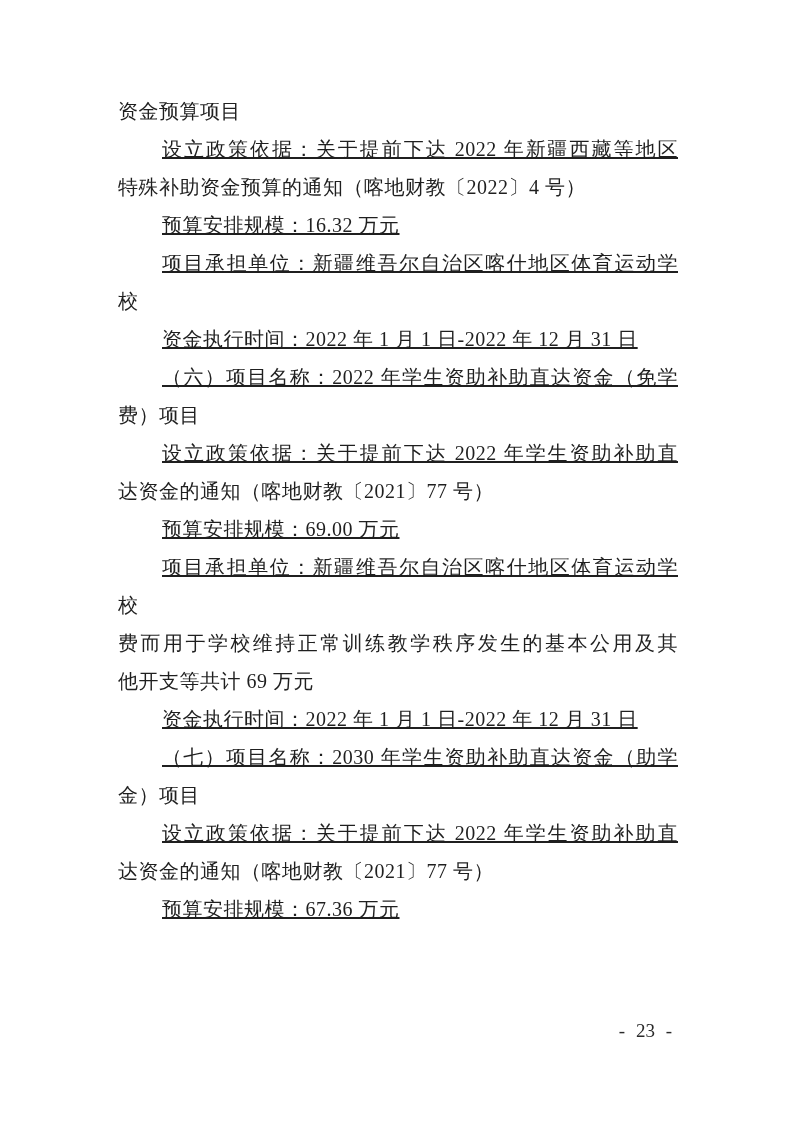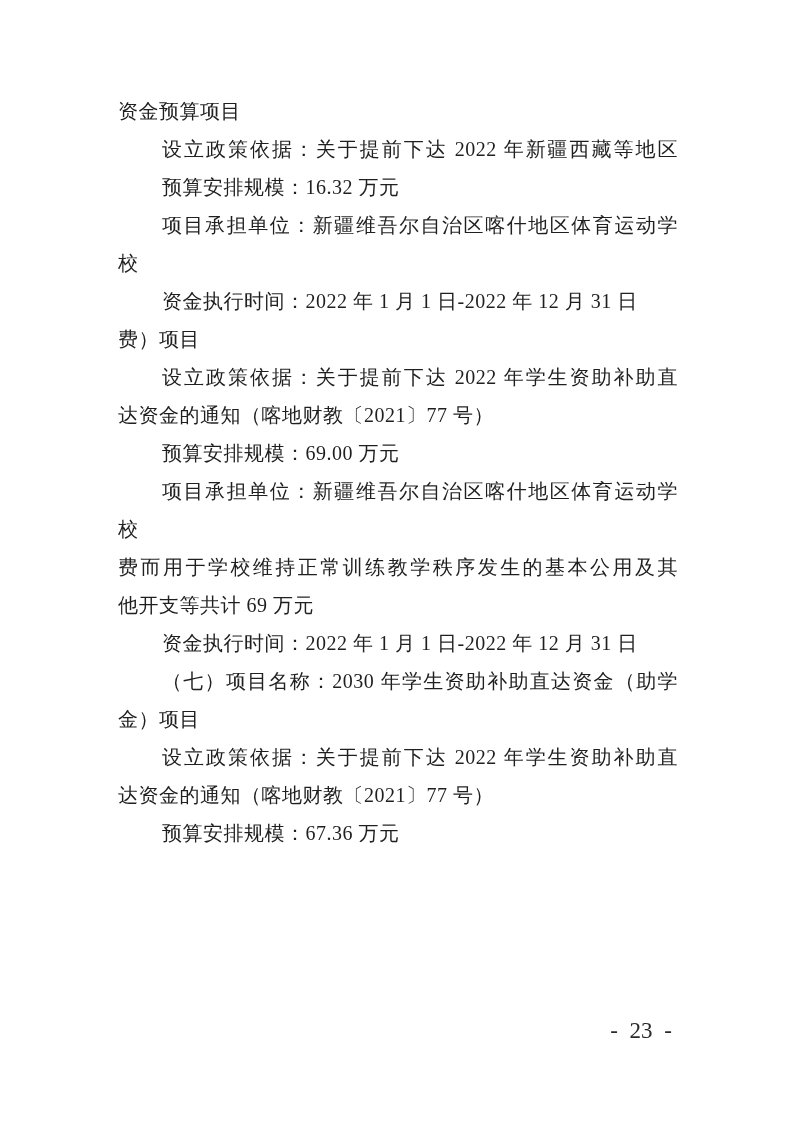--- a/index.html
+++ b/index.html
@@ -24,47 +24,50 @@
     font-size: 20px;
     line-height: 38px;
   }
   .line {
     height: 38px;
     white-space: nowrap;
     letter-spacing: 0.5px;
   }
   .line.indent {
     padding-left: 44px;
+    text-decoration: underline;
   }
   .line.stretch {
     white-space: normal;
     text-align: justify;
     text-align-last: justify;
   }
   .footer {
     position: absolute;
     top: 1020px;
     right: 121px;
-    font-size: 23px;
+    font-size: 19px;
     line-height: 22px;
     word-spacing: 6px;
     color: #2a2a2a;
   }
 </style>
 </head>
 <body>
 
 <div class="page">
   <div class="content">
     <div class="line">资金预算项目</div>
     <div class="line indent stretch">设立政策依据：关于提前下达 2022 年新疆西藏等地区</div>
+    <div class="line">特殊补助资金预算的通知（喀地财教〔2022〕4 号）</div>
     <div class="line indent">预算安排规模：16.32 万元</div>
     <div class="line indent stretch">项目承担单位：新疆维吾尔自治区喀什地区体育运动学</div>
     <div class="line">校</div>
     <div class="line indent">资金执行时间：2022 年 1 月 1 日-2022 年 12 月 31 日</div>
+    <div class="line indent stretch">（六）项目名称：2022 年学生资助补助直达资金（免学</div>
     <div class="line">费）项目</div>
     <div class="line indent stretch">设立政策依据：关于提前下达 2022 年学生资助补助直</div>
     <div class="line">达资金的通知（喀地财教〔2021〕77 号）</div>
     <div class="line indent">预算安排规模：69.00 万元</div>
     <div class="line indent stretch">项目承担单位：新疆维吾尔自治区喀什地区体育运动学</div>
     <div class="line">校</div>
     <div class="line stretch">费而用于学校维持正常训练教学秩序发生的基本公用及其</div>
     <div class="line">他开支等共计 69 万元</div>
     <div class="line indent">资金执行时间：2022 年 1 月 1 日-2022 年 12 月 31 日</div>
     <div class="line indent stretch">（七）项目名称：2030 年学生资助补助直达资金（助学</div>

